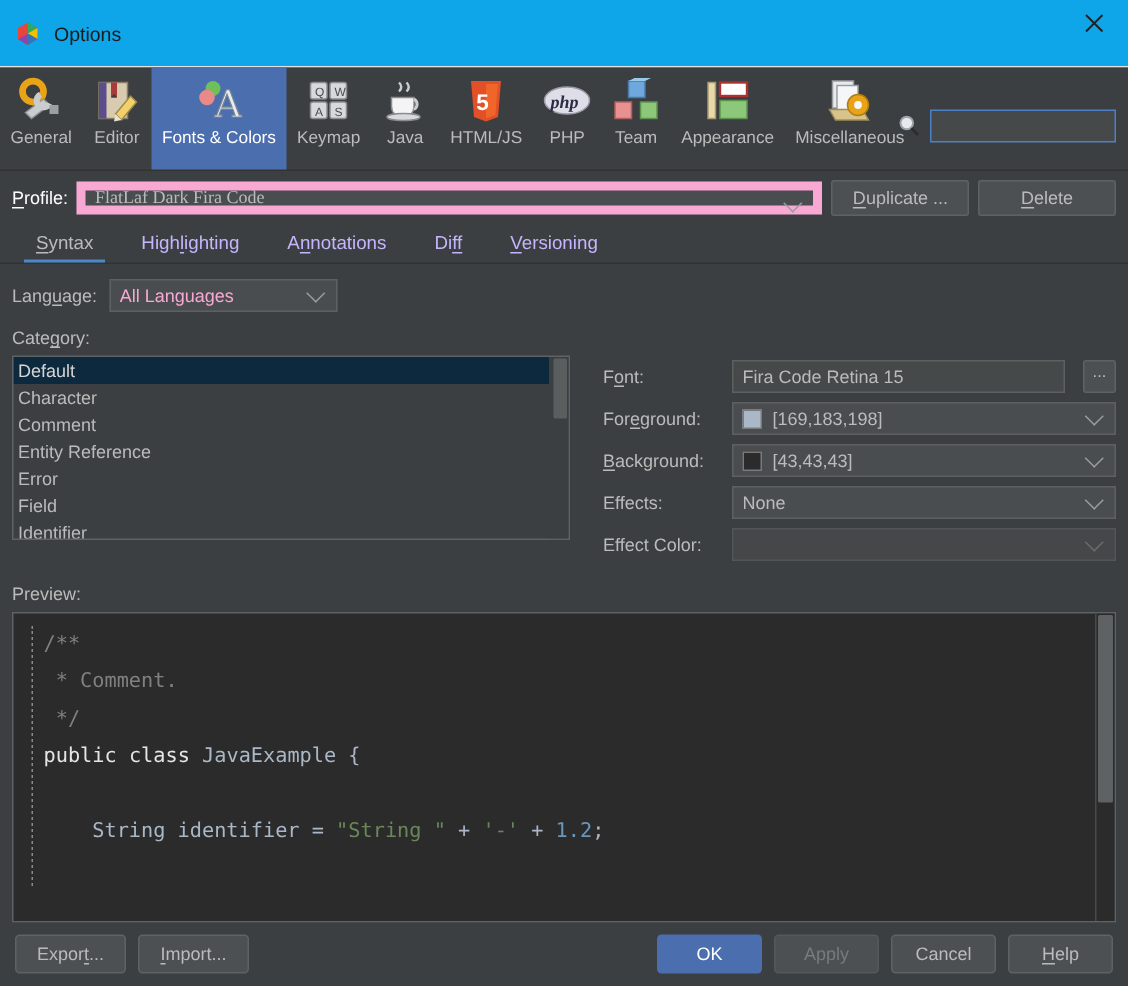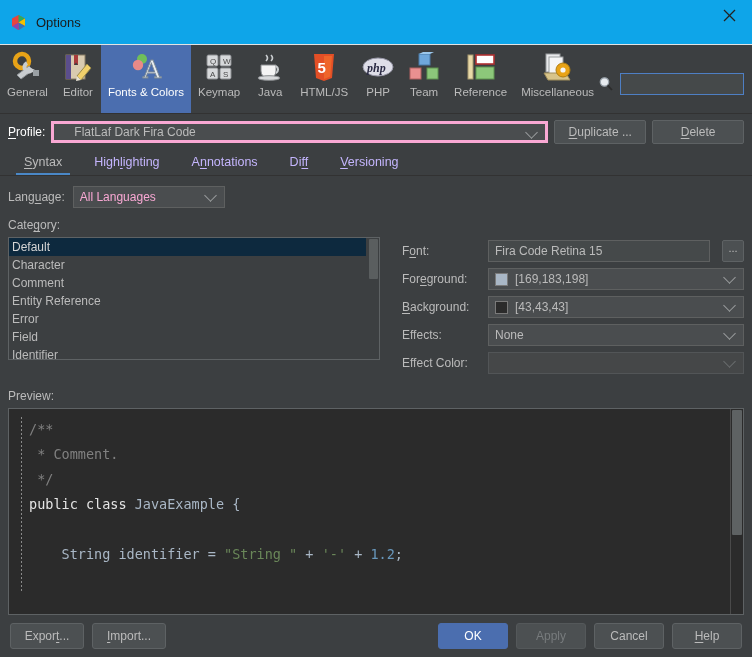--- a/index.html
+++ b/index.html
@@ -59,22 +59,22 @@
     padding: 0 4px; outline: none;
   }
 
   
   #profile-row {
     height: 29px; display: flex; align-items: center; gap: 6px;
     padding: 0 8px; margin-top: 3px;
   }
   #profile-label { font-size: 12px; color: #ffffff; }
   #profile-combo {
-    flex: 0 0 497px; height: 22px; background: #4A4D4F; border: 3px solid #f9a8d4;
-    display: flex; align-items: center; padding: 0 20px; position: relative; cursor: default;
+    flex: 0 0 497px; height: 22px; background: #4A4D4F; border: 6px solid #f9a8d4;
+    display: flex; align-items: center; padding: 0 6px; position: relative; cursor: default; font-family: Liberation Serif, serif;
   }
   #profile-combo .val { font-size: 12px; color: #BBBBBB; }
   .chev {
     width: 9px; height: 9px; border-right: 1.4px solid #9A9D9E;
     border-bottom: 1.4px solid #9A9D9E; transform: rotate(45deg);
     position: absolute; right: 9px; top: 4px;
   }
   .btn {
     height: 24px; background: #4C5052; border: 1px solid #5E6264;
     color: #BBBBBB; font-size: 12px; font-family: "Liberation Sans", sans-serif;
@@ -327,21 +327,21 @@
   </div>
 
   <div class="tbitem">
     <span class="tbicon">
       <svg width="32" height="32" viewBox="0 0 32 32">
         <rect x="3" y="4" width="5" height="24" fill="#E8D9A8" stroke="#A89A70"></rect>
         <rect x="11" y="4" width="18" height="9" fill="#FFFFFF" stroke="#B03030" stroke-width="1.6"></rect>
         <rect x="11" y="16" width="18" height="12" fill="#8CC77A" stroke="#5E9450"></rect>
       </svg>
     </span>
-    <span class="tblabel">Reference</span>
+    <span class="tblabel">Appearance</span>
   </div>
 
   <div class="tbitem">
     <span class="tbicon">
       <svg width="32" height="32" viewBox="0 0 32 32">
         <rect x="4" y="3" width="14" height="18" fill="#E9EAEC" stroke="#9A9DA0"></rect>
         <rect x="7" y="6" width="14" height="18" fill="#F5F6F7" stroke="#9A9DA0"></rect>
         <path d="M2 22 h22 l4 7 h-22 z" fill="#D8C48A" stroke="#A08E5A"></path>
         <circle cx="21" cy="19" r="7" fill="#E8A317" stroke="#B07E10"></circle>
         <circle cx="21" cy="19" r="2.6" fill="#F5F6F7"></circle>

